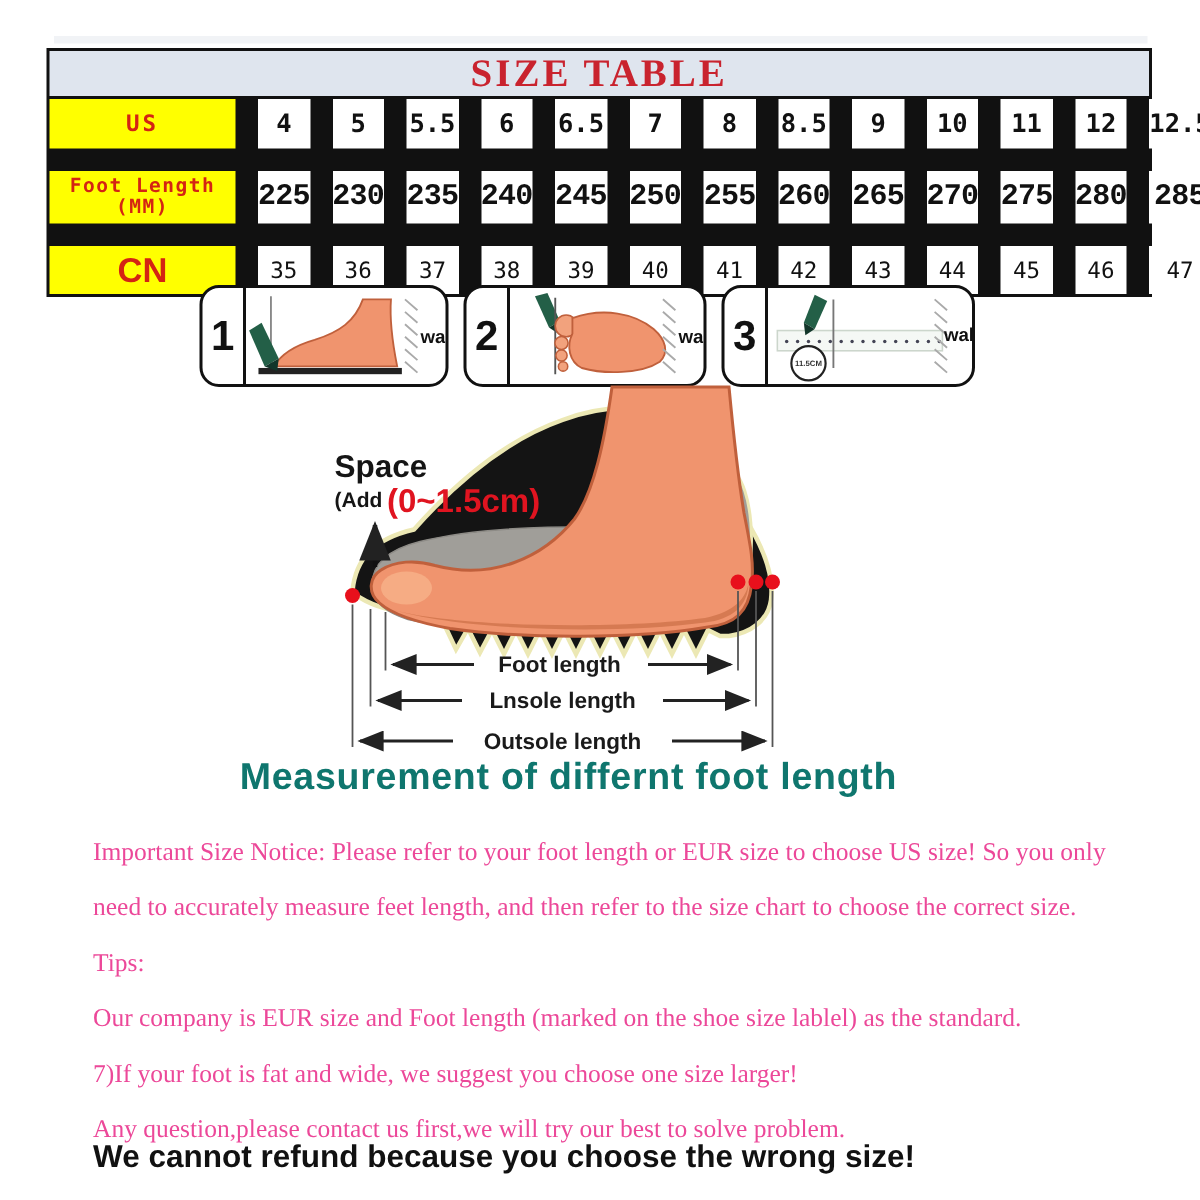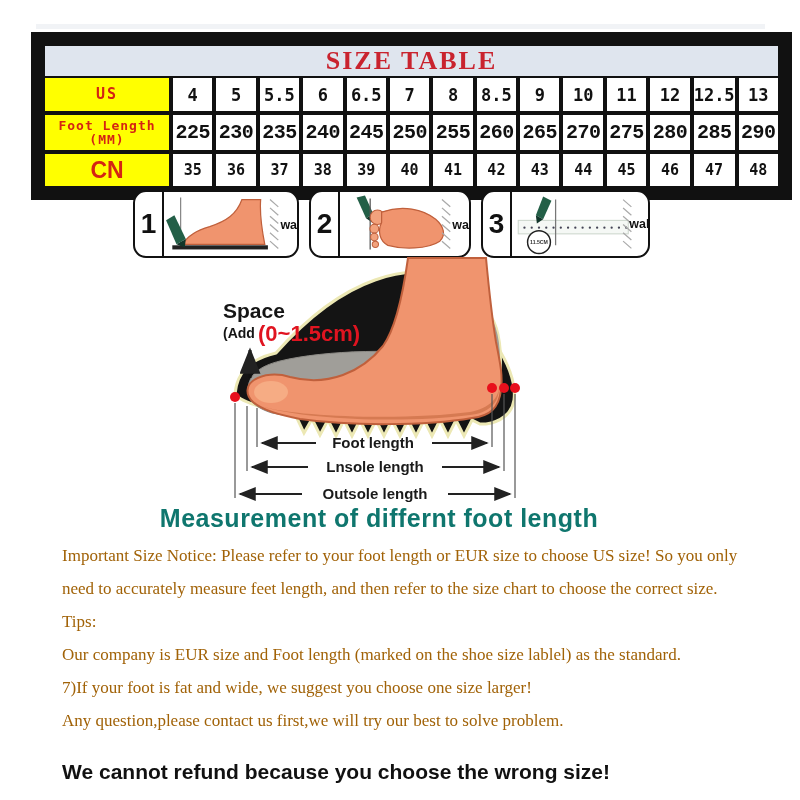--- a/index.html
+++ b/index.html
@@ -4,35 +4,35 @@
 <style>
   html,body{margin:0;padding:0;background:#fff;}
   body{width:800px;height:800px;position:relative;overflow:hidden;
        font-family:"Liberation Sans",sans-serif;color:#111;}
 
   
   .top-strip{position:absolute;left:36px;top:24px;width:729px;height:5px;background:#f1f3f6;}
 
   
   .table-wrap{position:absolute;left:31px;top:32px;width:733px;
-              background:#111;padding:14px;display:flex;flex-direction:column;gap:2px;}
+              background:#111;padding:2px;display:flex;flex-direction:column;gap:2px;}
   .tbl-header{background:#dfe5ee;height:30px;display:flex;align-items:center;justify-content:center;
               font-family:"Liberation Serif",serif;font-weight:bold;font-size:26px;
               letter-spacing:2px;color:#c9232e;}
   .tbl-grid{display:grid;grid-template-columns:124px repeat(14,1fr);
-            grid-template-rows:33px 35px 32px;gap:4px;}
+            grid-template-rows:33px 35px 32px;gap:15px;}
   .row-cells{display:contents;}
   .cell{background:#fff;display:flex;align-items:center;justify-content:center;}
   .lbl{background:#ffff00;color:#d42413;flex-direction:column;line-height:1.05;}
   .us-lbl{font-family:"DejaVu Sans Mono",monospace;font-weight:bold;font-size:15px;letter-spacing:2px;}
   .fl-lbl{font-family:"DejaVu Sans Mono",monospace;font-weight:bold;font-size:13px;letter-spacing:1px;}
   .cn-lbl{font-weight:bold;font-size:23px;}
   .us-num{font-family:"DejaVu Sans Mono",monospace;font-weight:bold;font-size:17px;}
   .fl-num{font-weight:bold;font-size:20px;letter-spacing:-0.5px;font-family:Liberation Mono, monospace;}
-  .cn-num{font-family:"DejaVu Sans Mono",monospace;font-weight:bold;font-size:15px;}
+  .cn-num{font-family:"DejaVu Sans Mono",monospace;font-weight:normal;font-size:15px;}
 
   
   .boxes{position:absolute;left:133px;top:190px;display:flex;gap:10px;}
   .ibox{height:64px;border:2.5px solid #111;border-radius:13px;display:flex;background:#fff;overflow:hidden;}
   .ibox .numcol{width:27px;border-right:2.5px solid #111;display:flex;align-items:center;justify-content:center;
                 font-weight:bold;font-size:28px;}
   .ibox .draw{flex:1;position:relative;}
   .ibox svg{display:block;width:100%;height:100%;}
   .b1{width:162px;} .b2{width:158px;} .b3{width:165px;}
   .wall-text{font:bold 12px "Liberation Sans",sans-serif;fill:#111;}
@@ -43,22 +43,22 @@
   .svg-meas{font:bold 15px "Liberation Sans",sans-serif;fill:#1a1a1a;}
   .svg-space{font:bold 21px "Liberation Sans",sans-serif;fill:#151515;}
   .svg-add{font:bold 14px "Liberation Sans",sans-serif;fill:#151515;}
   .svg-range{font:bold 22px "Liberation Sans",sans-serif;fill:#e01420;}
 
   .caption{position:absolute;left:0;top:504px;width:758px;text-align:center;
            font-weight:bold;font-size:25px;letter-spacing:0.5px;color:#0f766e;}
 
   
   .notice{position:absolute;left:62px;top:541px;width:700px;}
-  .notice p{margin:4px 0 12px 0;font-family:"Liberation Serif",serif;
-            font-size:17px;line-height:21px;color:#a16207;}
+  .notice p{margin:16px 0 12px 0;font-family:"Liberation Serif",serif;
+            font-size:17px;line-height:21px;color:#ec4899;}
   .warning{position:absolute;left:62px;top:760px;width:700px;
            font-weight:bold;font-size:21px;color:#111;}
 </style>
 </head>
 <body>
 
 <div class="top-strip"></div>
 
 <div class="table-wrap">
   <div class="tbl-header">SIZE TABLE</div>

